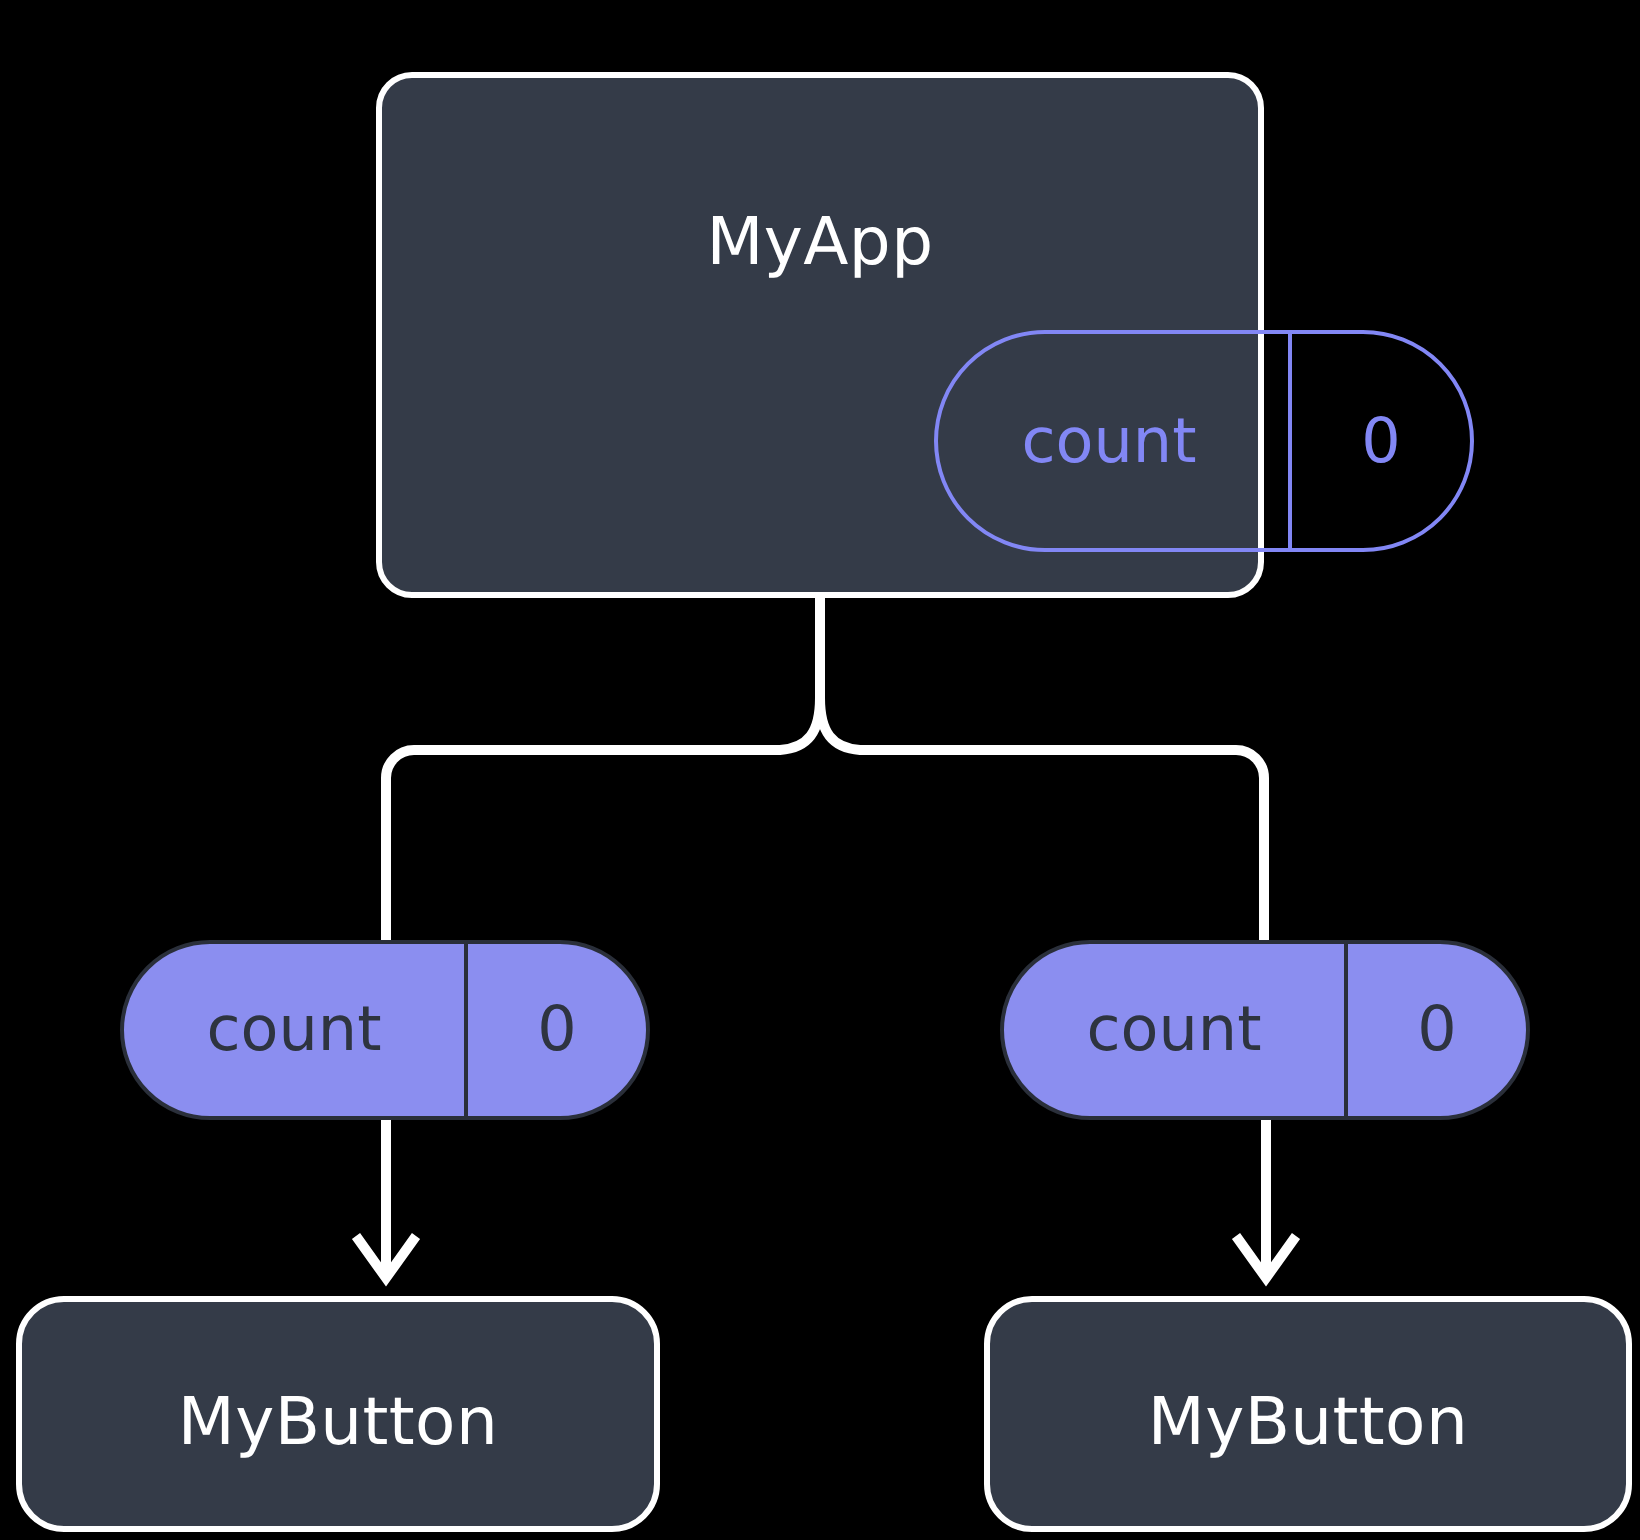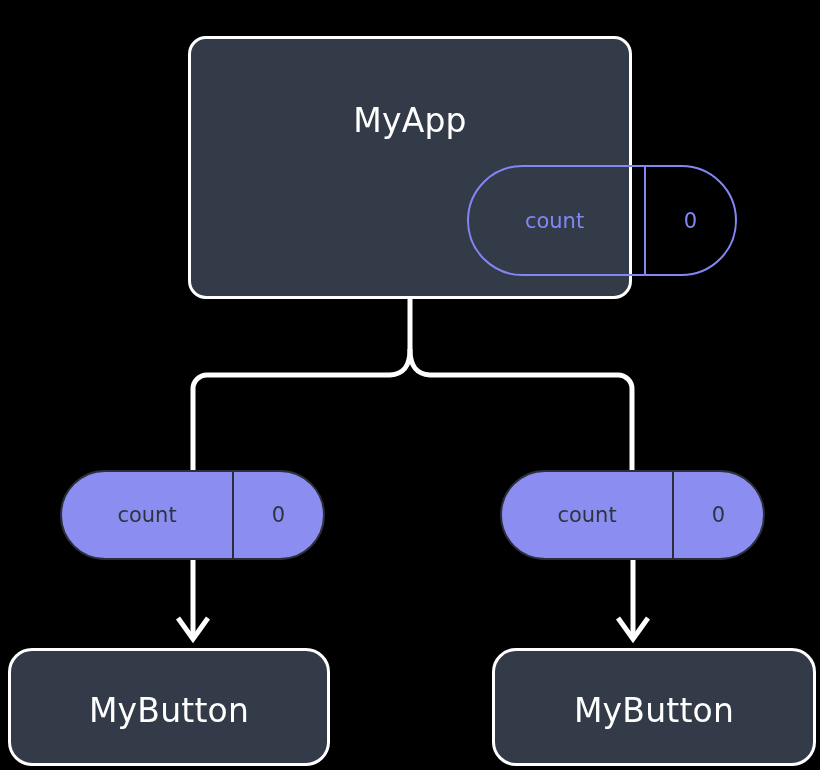--- a/index.html
+++ b/index.html
@@ -94,21 +94,21 @@
     align-items: stretch;
     border-radius: 999px;
     overflow: hidden;
   }
 
   .pill-key,
   .pill-value {
     display: flex;
     align-items: center;
     justify-content: center;
-    font-size: 21px;
+    font-size: 31px;
     font-weight: 400;
     white-space: nowrap;
     box-sizing: border-box;
   }
 
   
   #pill-myapp {
     left: 276px;
     top: 126px;
     width: 270px;

